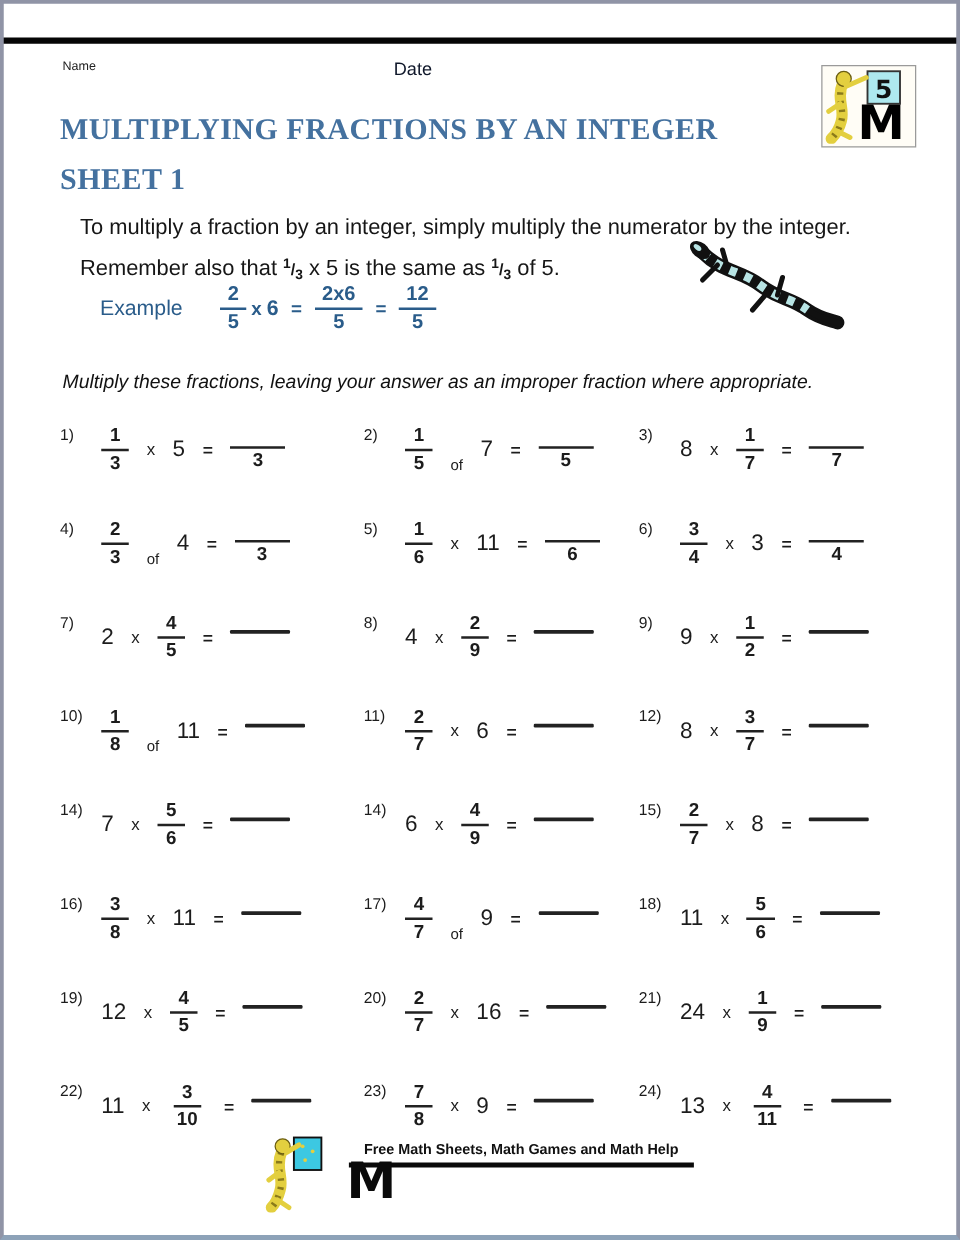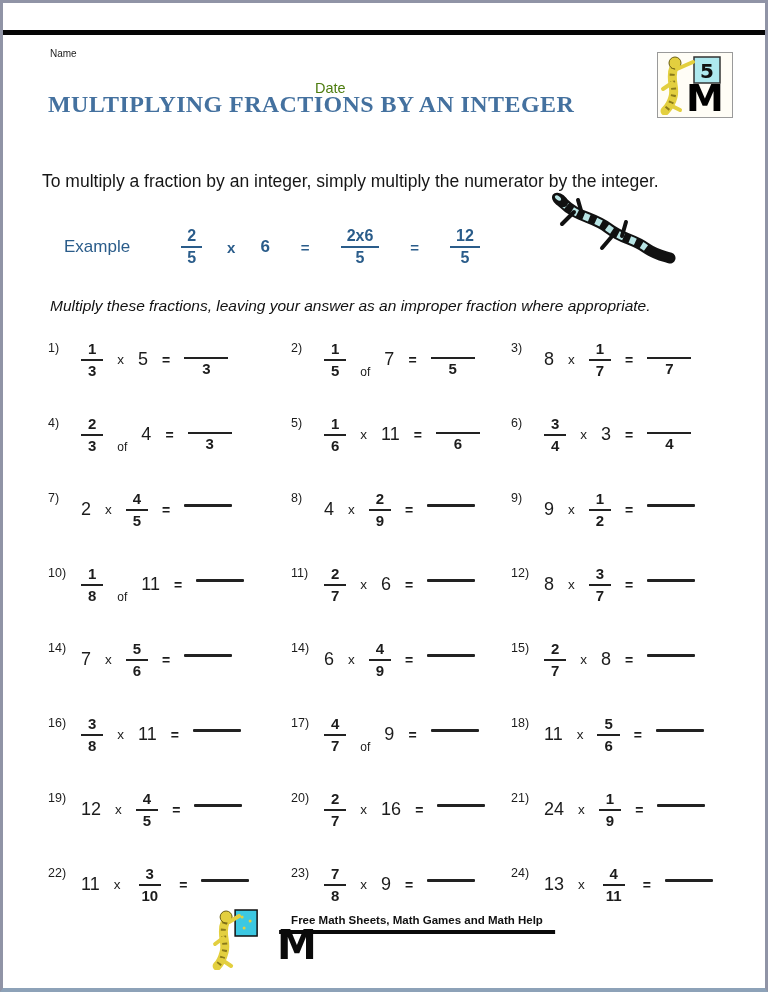--- a/index.html
+++ b/index.html
@@ -7,36 +7,36 @@
     width:768px;height:992px;position:relative;overflow:hidden;
     background:#ffffff;
     font-family:"Liberation Sans", sans-serif;
     color:#1c1c1c;
   }
   .frame{position:absolute;inset:0;border:3px solid #9094a6;border-bottom:4px solid #8da2b8;pointer-events:none;z-index:50;}
   .top-rule{position:absolute;left:0;right:0;top:30px;height:5px;background:#050505;}
 
   
   .name-label{position:absolute;left:50px;top:48px;font-size:10px;color:#222;}
-  .date-label{position:absolute;left:315px;top:48px;font-size:14.5px;color:#4d7c0f;margin-top:32px;}
+  .date-label{position:absolute;left:315px;top:48px;font-size:14.5px;color:#0f172a;}
 
   .logo-box{position:absolute;left:657px;top:52px;width:74px;height:64px;border:1px solid #9a9a9a;background:#fffdf6;}
 
   .title{position:absolute;left:48px;top:68px;font-family:"Liberation Serif", serif;
     color:var(--title-blue,#44719f);font-size:24px;letter-spacing:0.4px;line-height:40px;}
   .title .line{display:block;}
 
-  .intro{position:absolute;left:42px;top:166px;width:690px;font-size:17.5px;line-height:30px;color:#161616;}
+  .intro{position:absolute;left:64px;top:166px;width:690px;font-size:17.5px;line-height:30px;color:#161616;}
   .ifrac{font-weight:bold;}
   .ifrac sup{font-size:11px;vertical-align:6px;}
   .ifrac sub{font-size:11px;vertical-align:-3px;}
   .ifrac .slash{font-size:13px;}
 
   
-  .example{position:absolute;left:64px;top:226px;display:flex;align-items:center;gap:25px;
+  .example{position:absolute;left:80px;top:226px;display:flex;align-items:center;gap:4px;
     color:var(--example-blue,#2a5c8a);}
   .example .ex-label{font-size:17px;margin-right:26px;}
   .exfrac{display:inline-flex;flex-direction:column;align-items:center;font-weight:bold;font-size:16px;line-height:1.25;}
   .exfrac .num{padding:0 6px;border-bottom:2.5px solid var(--example-blue,#2a5c8a);}
   .exfrac .den{padding:0 6px;}
   .example .ex-op{font-size:15px;font-weight:bold;}
   .example .ex-int{font-size:17px;font-weight:bold;}
   .example .ex-eq{font-size:15px;font-weight:bold;margin:0 6px;}
 
   .lizard{position:absolute;left:548px;top:190px;}
@@ -87,24 +87,26 @@
     <path d="M16,14 C11,26 18,34 15,44 C13,52 9,56 7,58" fill="none" stroke="#8a7a1a" stroke-width="5" stroke-dasharray="2 5"></path>
     <circle cx="17" cy="10" r="6" fill="#e3cf3f" stroke="#6b5e12" stroke-width="1"></circle>
     <line x1="19" y1="16" x2="35" y2="9" stroke="#e3cf3f" stroke-width="4" stroke-linecap="round"></line>
     <line x1="14" y1="30" x2="5" y2="36" stroke="#e3cf3f" stroke-width="4" stroke-linecap="round"></line>
     <line x1="12" y1="52" x2="22" y2="57" stroke="#e3cf3f" stroke-width="4" stroke-linecap="round"></line>
   </svg>
 </div>
 
 <h1 class="title">
   <span class="line">MULTIPLYING FRACTIONS BY AN INTEGER</span>
+  <span class="line">SHEET 1</span>
 </h1>
 
 <div class="intro">
   <span>To multiply a fraction by an integer, simply multiply the numerator by the integer.</span><br>
+  <span><span>Remember also that </span><span class="ifrac"><sup>1</sup><span class="slash">/</span><sub>3</sub></span><span> x 5 is the same as </span><span class="ifrac"><sup>1</sup><span class="slash">/</span><sub>3</sub></span><span> of 5.</span></span>
 </div>
 
 <div class="example">
   <span class="ex-label">Example</span>
   <span class="exfrac">
       <span class="num">2</span>
       <span class="den">5</span>
     </span>
   <span class="ex-op">x</span>
   <span class="ex-int">6</span>

